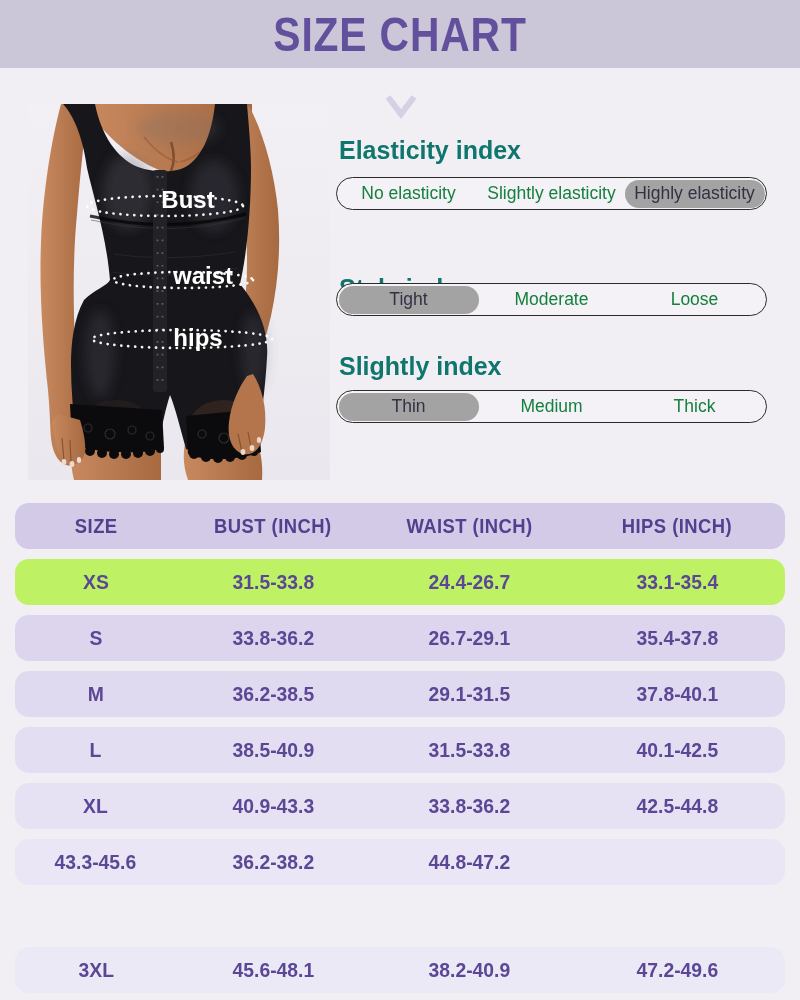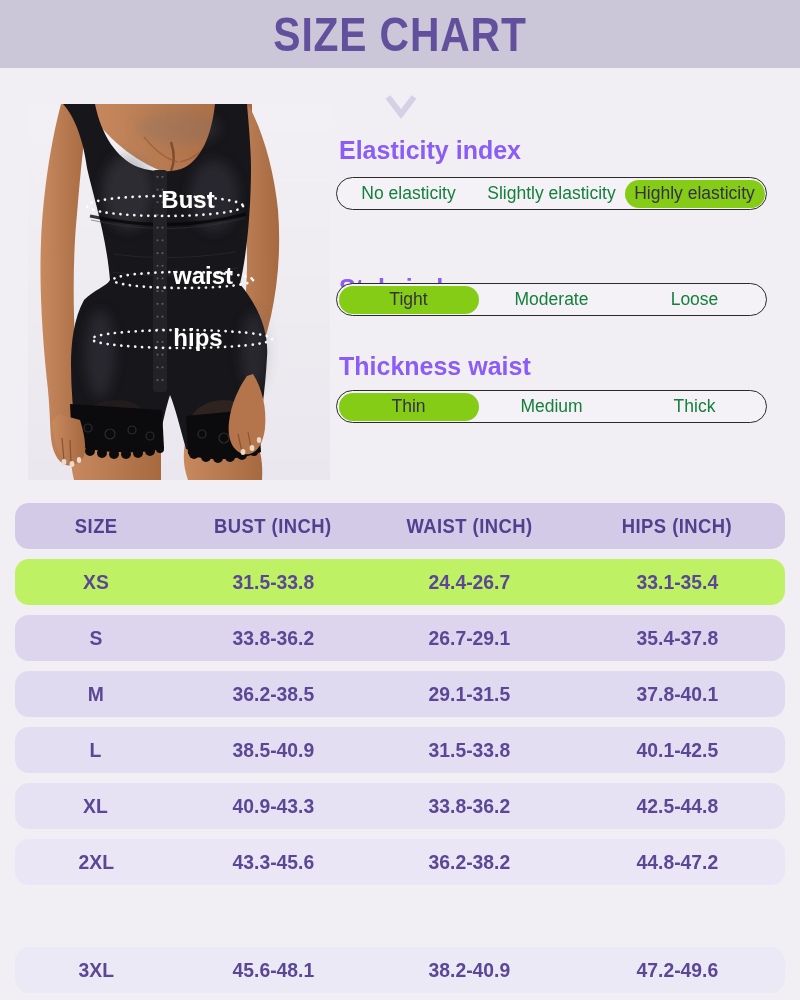--- a/index.html
+++ b/index.html
@@ -12,26 +12,26 @@
           display:flex; align-items:center; justify-content:center; }
   .band .title { font-size:48px; font-weight:bold; color:#63509c; letter-spacing:1px;
                  display:inline-block; transform:scaleX(.85); }
 
   .chev { position:absolute; left:385px; top:94px; }
 
   
   .figure-wrap { position:absolute; left:28px; top:104px; width:302px; height:280px; }
 
   
-  .idx-title { position:absolute; left:339px; font-size:25px; font-weight:bold; color:#8b5cf6; }
+  .idx-title { position:absolute; left:339px; font-size:25px; font-weight:bold; color:#0f766e; }
   .pill { position:absolute; left:336px; width:431px; height:33px; background:#f4f2f6;
           border:1.6px solid #2b2b2b; border-radius:17px; display:flex; overflow:hidden; }
   .opt { flex:1; display:flex; align-items:center; justify-content:center;
          font-size:17.5px; color:#15803d; border-radius:16px; margin:1.5px; white-space:nowrap; }
-  .opt.sel { background:#84cc16; color:#353044; }
+  .opt.sel { background:#a3a3a3; color:#353044; }
   #title-0 { top:136px; } #pill-0 { top:177px; }
   #title-1 { top:246px;margin-top:28px; } #pill-1 { top:283px; }
   #title-2 { top:352px; } #pill-2 { top:390px; }
 
   
   .trow { position:absolute; left:15px; width:770px; height:46px; border-radius:14px;
           display:grid; grid-template-columns:21% 25% 26% 28%; align-items:center; }
   .tcell { text-align:center; font-weight:bold; color:#5b4796; font-size:21px; }
   .tcell span { display:inline-block; transform:scaleX(.92); white-space:nowrap; }
   .thead .tcell { font-size:20px; color:#50408d; letter-spacing:.5px; }
@@ -191,21 +191,21 @@
     <div class="opt sel">Highly elasticity</div>
   </div>
 
   <div class="idx-title" id="title-1">Style index</div>
   <div class="pill" id="pill-1">
     <div class="opt sel">Tight</div>
     <div class="opt">Moderate</div>
     <div class="opt">Loose</div>
   </div>
 
-  <div class="idx-title" id="title-2">Thickness waist</div>
+  <div class="idx-title" id="title-2">Slightly index</div>
   <div class="pill" id="pill-2">
     <div class="opt sel">Thin</div>
     <div class="opt">Medium</div>
     <div class="opt">Thick</div>
   </div>
 
   <div class="trow thead r0">
     <div class="tcell"><span>SIZE</span></div>
     <div class="tcell"><span>BUST (INCH)</span></div>
     <div class="tcell"><span>WAIST (INCH)</span></div>
@@ -236,21 +236,20 @@
     <div class="tcell"><span>31.5-33.8</span></div>
     <div class="tcell"><span>40.1-42.5</span></div>
   </div>
   <div class="trow r5">
     <div class="tcell"><span>XL</span></div>
     <div class="tcell"><span>40.9-43.3</span></div>
     <div class="tcell"><span>33.8-36.2</span></div>
     <div class="tcell"><span>42.5-44.8</span></div>
   </div>
   <div class="trow r6">
-    <div class="tcell"><span>2XL</span></div>
     <div class="tcell"><span>43.3-45.6</span></div>
     <div class="tcell"><span>36.2-38.2</span></div>
     <div class="tcell"><span>44.8-47.2</span></div>
   </div>
   <div class="trow r7">
     <div class="tcell"><span>3XL</span></div>
     <div class="tcell"><span>45.6-48.1</span></div>
     <div class="tcell"><span>38.2-40.9</span></div>
     <div class="tcell"><span>47.2-49.6</span></div>
   </div>

